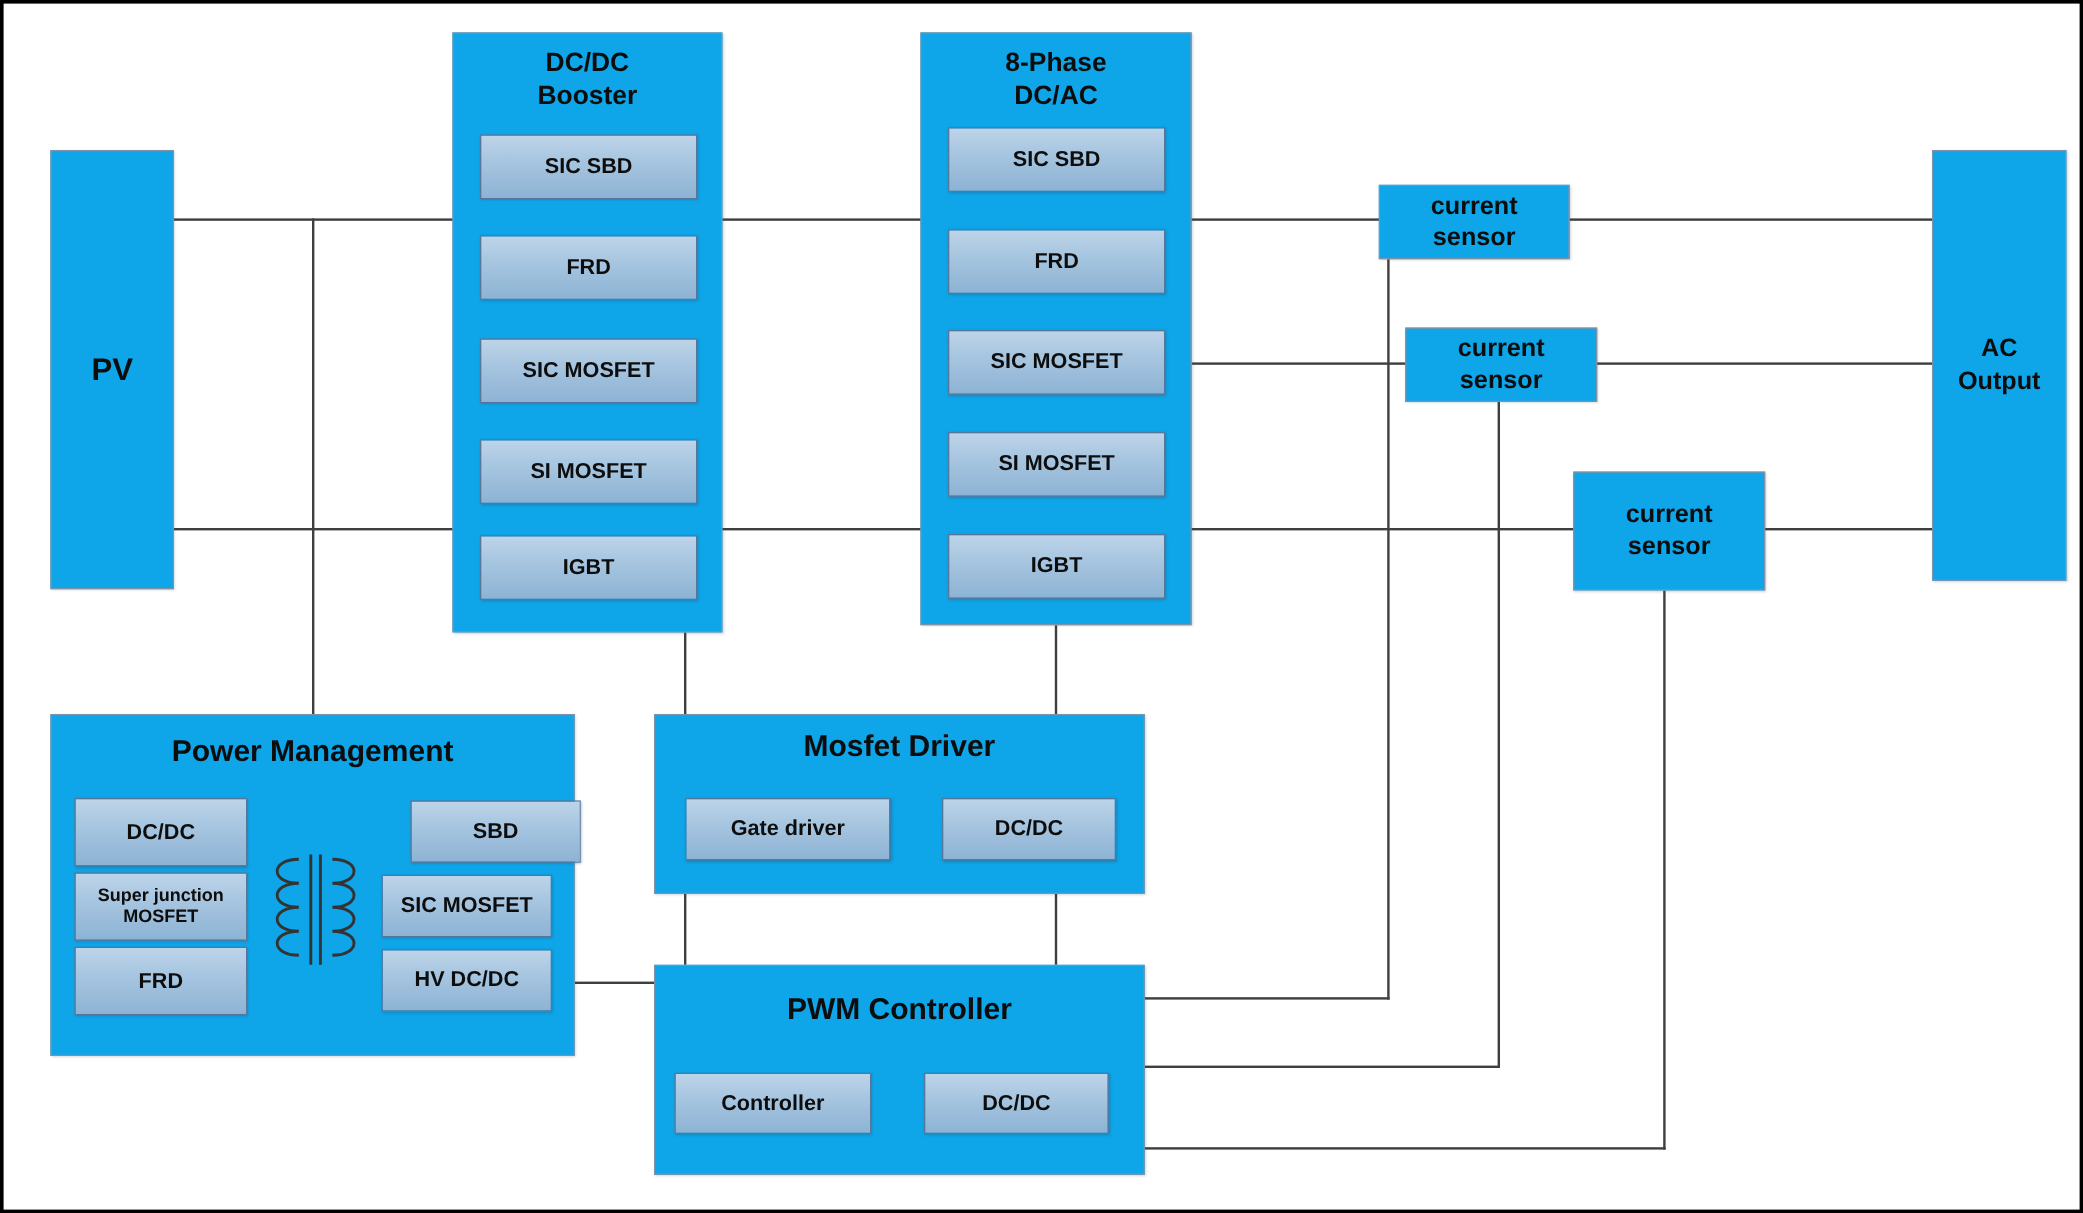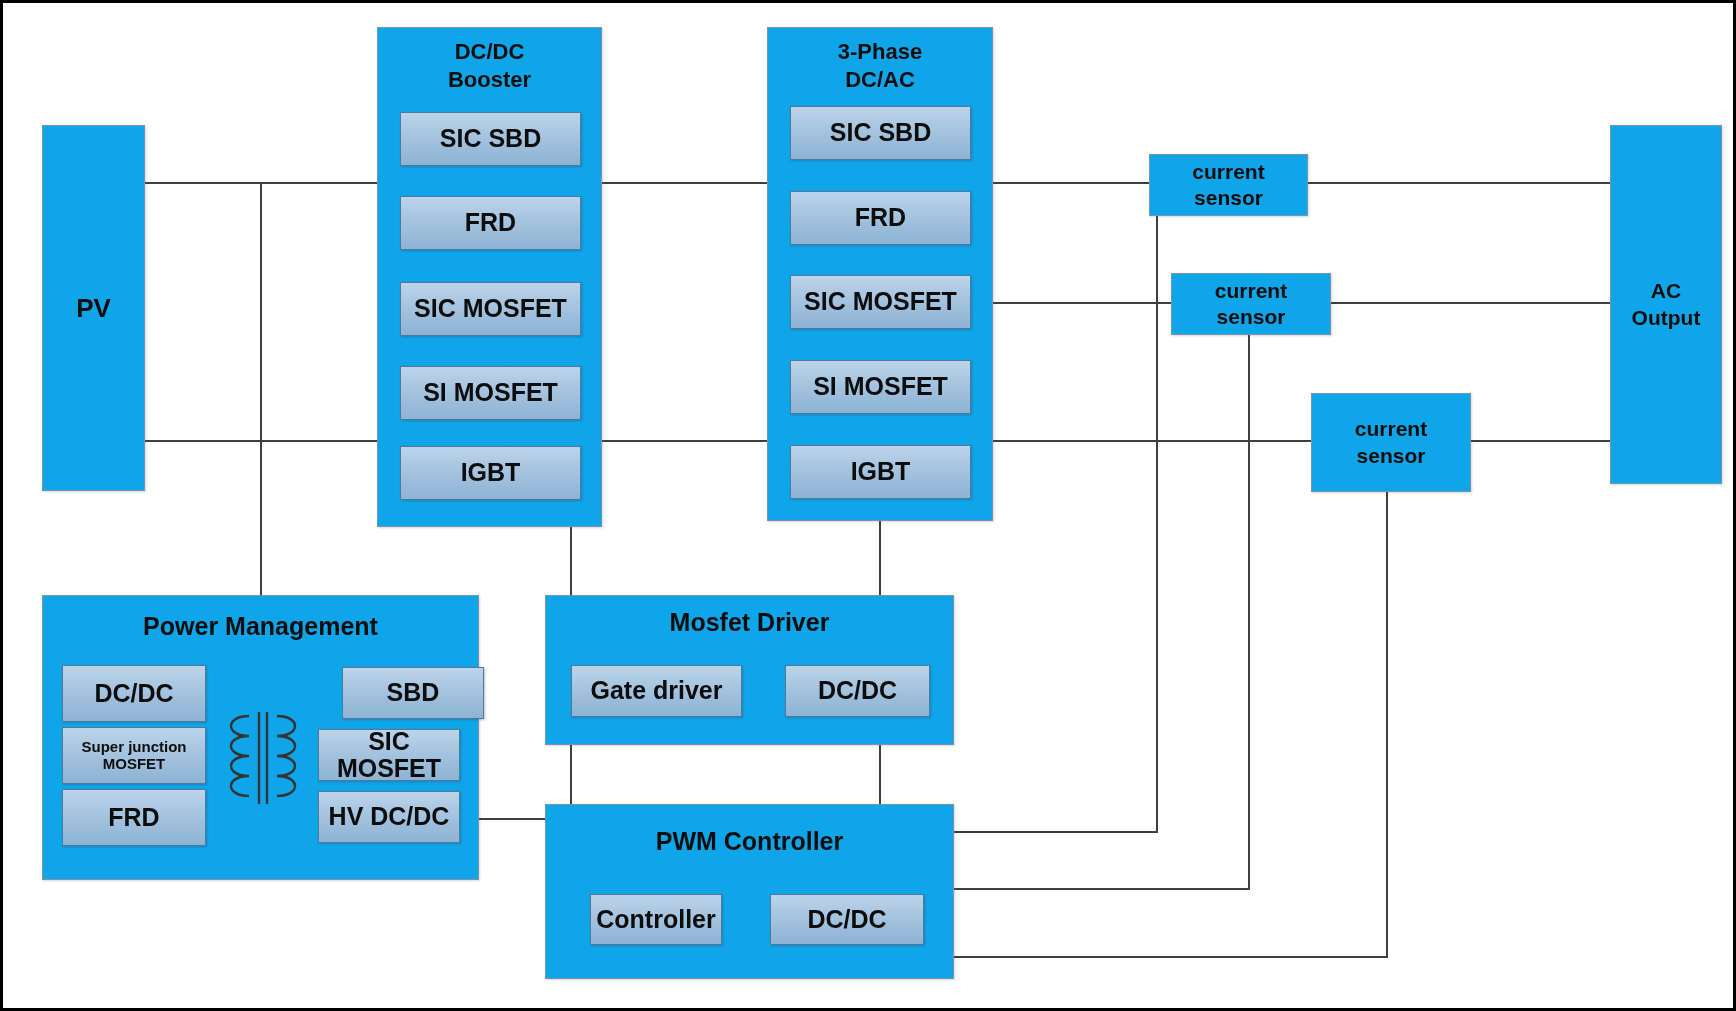--- a/index.html
+++ b/index.html
@@ -47,21 +47,21 @@
   
   .chip{
     position:absolute;
     background:linear-gradient(180deg,#bdd4e9 0%,#a5c4df 45%,#8db3d4 100%);
     border:1px solid #54779c;
     box-sizing:border-box;
     box-shadow:1px 1px 2px rgba(50,70,95,0.35);
     display:flex;align-items:center;justify-content:center;
     z-index:3;
   }
-  .chip-label{font-weight:bold;font-size:25px;text-align:center;white-space:pre-line;line-height:1.1;}
+  .chip-label{font-weight:bold;font-size:18px;text-align:center;white-space:pre-line;line-height:1.1;}
   .chip-label.small{font-size:15px;}
   svg.transformer{position:absolute;z-index:3;}
 </style>
 </head>
 <body>
 
 <div class="canvas">
 
   <div class="hline" style="left:142px;top:179px;width:1465px;"></div>
   <div class="hline" style="left:990px;top:299px;width:617px;"></div>
@@ -97,21 +97,21 @@
     </div>
     <div class="chip" style="left:22px;top:338px;width:181px;height:54px;">
       <span class="chip-label">SI MOSFET</span>
     </div>
     <div class="chip" style="left:22px;top:418px;width:181px;height:54px;">
       <span class="chip-label">IGBT</span>
     </div>
   </div>
 
   <div class="box" style="left:764px;top:24px;width:226px;height:494px;">
-    <div class="group-title">3-Phase
+    <div class="group-title">8-Phase
 DC/AC</div>
     <div class="chip" style="left:22px;top:78px;width:181px;height:54px;">
       <span class="chip-label">SIC SBD</span>
     </div>
     <div class="chip" style="left:22px;top:163px;width:181px;height:54px;">
       <span class="chip-label">FRD</span>
     </div>
     <div class="chip" style="left:22px;top:247px;width:181px;height:54px;">
       <span class="chip-label">SIC MOSFET</span>
     </div>
@@ -178,21 +178,21 @@
     <div class="chip" style="left:25px;top:69px;width:171px;height:52px;">
       <span class="chip-label">Gate driver</span>
     </div>
     <div class="chip" style="left:239px;top:69px;width:145px;height:52px;">
       <span class="chip-label">DC/DC</span>
     </div>
   </div>
 
   <div class="box" style="left:542px;top:801px;width:409px;height:175px;">
     <div class="section-title" style="top:22px;">PWM Controller</div>
-    <div class="chip" style="left:44px;top:89px;width:132px;height:51px;">
+    <div class="chip" style="left:16px;top:89px;width:164px;height:51px;">
       <span class="chip-label">Controller</span>
     </div>
     <div class="chip" style="left:224px;top:89px;width:154px;height:51px;">
       <span class="chip-label">DC/DC</span>
     </div>
   </div>
 
 </div>
 
 </body></html>

